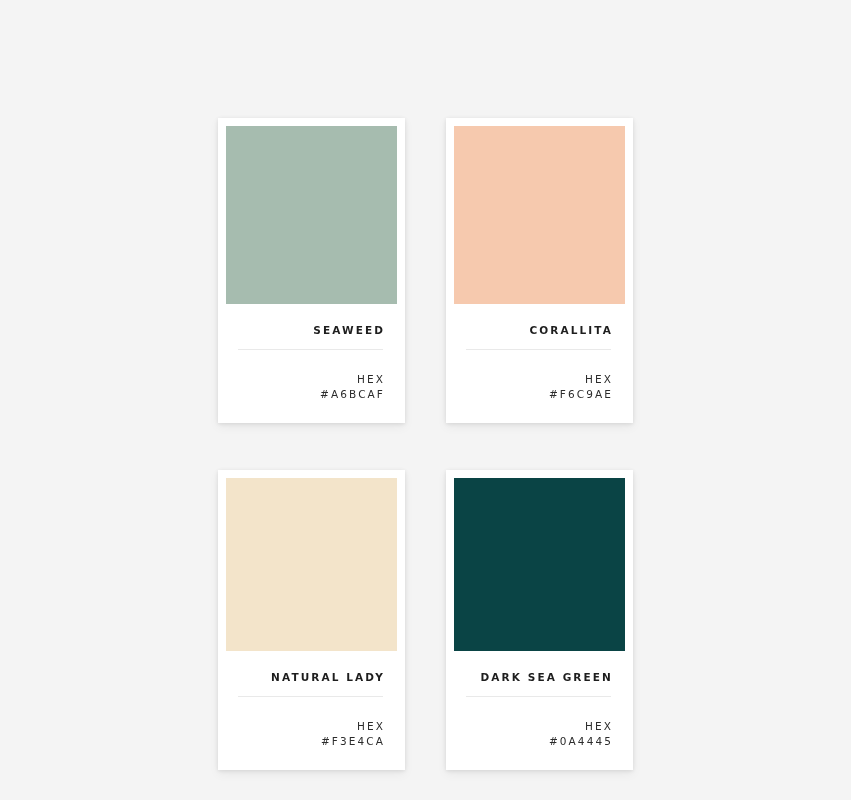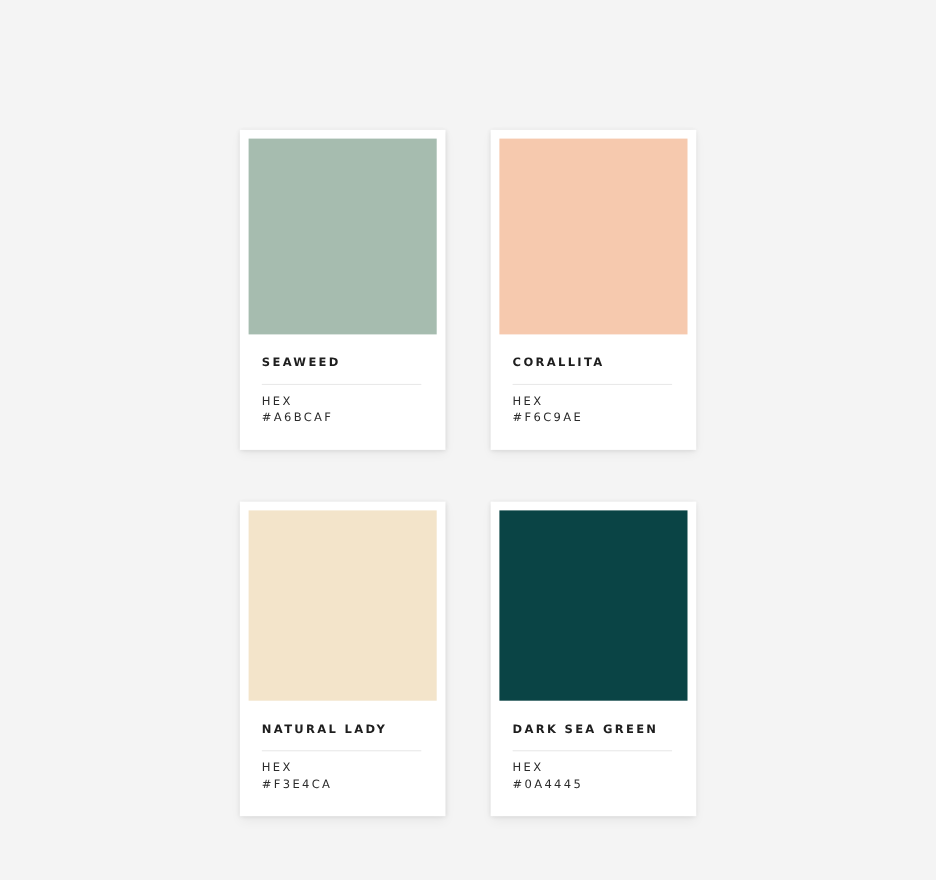--- a/index.html
+++ b/index.html
@@ -16,20 +16,21 @@
 
   #palette-grid {
     position: absolute;
     left: 218px;
     top: 118px;
     width: 366px;
     display: grid;
     grid-template-columns: 187px 187px;
     column-gap: 41px;
     row-gap: 47px;
+    text-align: right;
   }
 
   .swatch-card {
     background: #ffffff;
     padding: 8px 8px 0 8px;
     box-sizing: border-box;
     box-shadow: 0 1px 4px rgba(0,0,0,0.10), 0 4px 10px rgba(0,0,0,0.05);
     display: flex;
     flex-direction: column;
   }
@@ -59,21 +60,21 @@
   }
 
   .swatch-divider {
     height: 1px;
     background: #e9e9e9;
     margin-top: 13px;
     width: 145px;
   }
 
   .swatch-hex-block {
-    margin-top: 8px;
+    margin-top: 22px;
     padding-bottom: 21px;
   }
 
   .hex-label, .hex-value {
     font-size: 10.5px;
     letter-spacing: 2.1px;
     color: #2b2b2b;
     text-transform: uppercase;
     line-height: 15px;
     white-space: nowrap;

